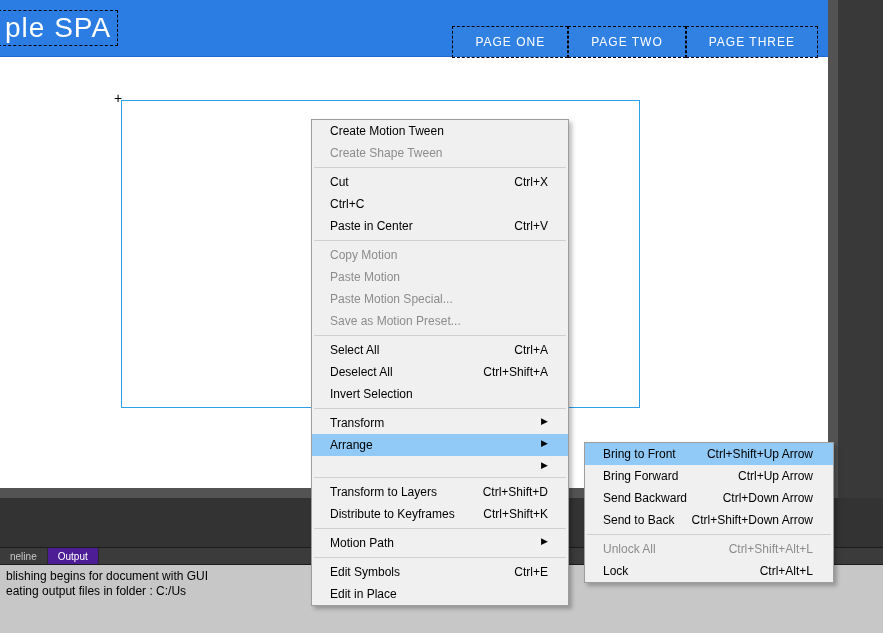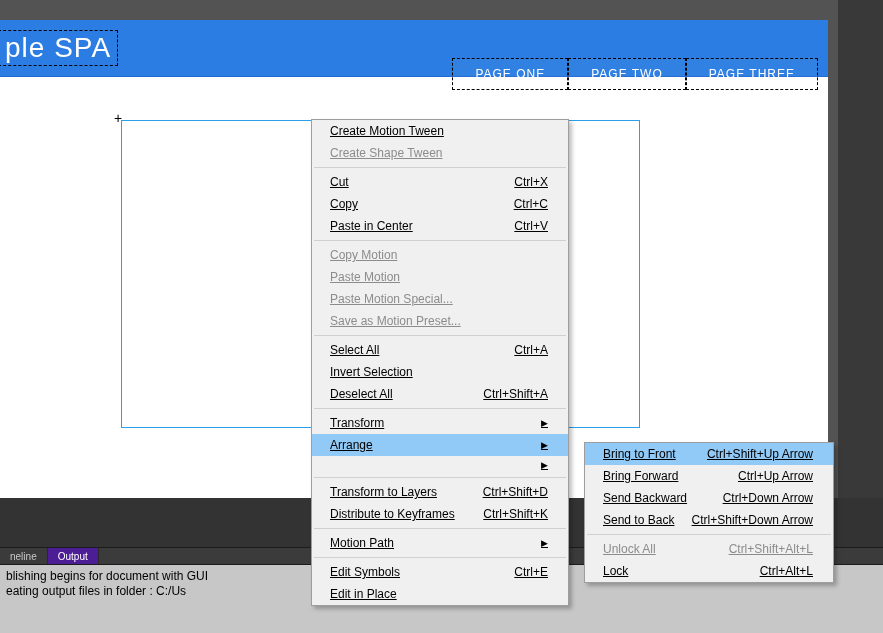--- a/index.html
+++ b/index.html
@@ -1,42 +1,42 @@
 <!DOCTYPE html>
 <html><head>
 <meta charset="utf-8">
 <style>
 * { margin:0; padding:0; box-sizing:border-box; font-family:"Segoe UI",Tahoma,sans-serif; }
 body { width:883px; height:633px; background:#393939; overflow:hidden; position:relative; }
 
 .canvas-wrap { position:absolute; left:0; top:0; width:838px; height:498px; background:#535353; }
-.canvas { position:absolute; left:0; top:0; width:828px; height:488px; background:#fff;margin-top:20px; }
+.canvas { position:absolute; left:0; top:0; width:828px; height:488px; background:#fff; }
 
 .header { background:#2b7de3; height:57px; width:100%; display:flex; align-items:center; border-bottom:1px solid #1f6ad0; }
 .title-box { border:1px dashed #000; padding:1px 6px; margin-left:-2px; }
 .title { font-size:28px; color:#fff; font-weight:400; letter-spacing:1px; }
 
-.nav { position:absolute; right:10px; top:38px; display:flex; gap:0; }
+.nav { position:absolute; right:10px; top:26px; display:flex; gap:0; }
 .nav-item { border:1px dashed #000; color:#fff; font-size:12px; letter-spacing:1px; padding:8px 22px; background:rgba(255,255,255,0.03); }
 
 .sel-rect { position:absolute; left:121px; top:100px; width:519px; height:308px; border:1px solid #29a0e8; }
 .cross { position:absolute; left:114px; top:90px; color:#000; font-size:14px; font-weight:400; }
 
 .panel-bg { position:absolute; left:0; top:498px; width:883px; height:50px; background:#333; }
 .tab-bar { position:absolute; left:0; top:547px; width:883px; height:18px; background:#3b3b3b; border-top:1px solid #1c1c1c; border-bottom:1px solid #1c1c1c; display:flex; }
 .tab { font-size:10px; color:#c8c8c8; padding:2px 10px; border-right:1px solid #2a2a2a; height:100%; display:flex; align-items:center; }
 .tab.active { background:#4c1d95; color:#fff; }
 
 .output { position:absolute; left:0; top:565px; width:883px; height:68px; background:#c7c7c7; font-family:"Courier New",monospace; font-size:12px; color:#000; padding:4px 6px; line-height:14px; white-space:pre; overflow:hidden; }
 
 .ctx { position:absolute; background:#f0f0f0; border:1px solid #9d9d9d; box-shadow:3px 3px 4px rgba(0,0,0,0.25); font-size:12px; color:#000; }
 .ctx1 { left:311px; top:119px; width:258px; }
 .ctx2 { left:584px; top:442px; width:250px; }
 
-.mi { display:flex; justify-content:space-between; align-items:center; padding:4px 20px 4px 18px; cursor:default;text-decoration:underline; }
+.mi { display:flex; justify-content:space-between; align-items:flex-start; padding:4px 20px 4px 18px; cursor:default; }
 .mi.disabled { color:#8c8c8c; }
 .mi.hl { background:#91c9f7; }
 .mi .lbl { flex:1; text-align:left; }
 .mi .sc { text-align:right; }
 .mi .arrow { margin-left:auto; font-size:9px; color:#000; }
 .sep { height:1px; background:#d0d0d0; margin:3px 2px; }
 
 .ruler { position:absolute; left:838px; top:0; width:45px; height:633px; background:#393939; }
 .bottom-strip { position:absolute; left:828px; top:0; width:10px; height:488px; background:#535353; }
 
@@ -79,21 +79,20 @@
     </div>
     <div class="mi disabled">
       <span class="lbl">Create Shape Tween</span>
     </div>
     <div class="sep"></div>
     <div class="mi">
       <span class="lbl">Cut</span>
       <span class="sc">Ctrl+X</span>
     </div>
     <div class="mi">
-      <span class="lbl">Copy</span>
       <span class="sc">Ctrl+C</span>
     </div>
     <div class="mi">
       <span class="lbl">Paste in Center</span>
       <span class="sc">Ctrl+V</span>
     </div>
     <div class="sep"></div>
     <div class="mi disabled">
       <span class="lbl">Copy Motion</span>
     </div>
@@ -105,25 +104,25 @@
     </div>
     <div class="mi disabled">
       <span class="lbl">Save as Motion Preset...</span>
     </div>
     <div class="sep"></div>
     <div class="mi">
       <span class="lbl">Select All</span>
       <span class="sc">Ctrl+A</span>
     </div>
     <div class="mi">
-      <span class="lbl">Invert Selection</span>
+      <span class="lbl">Deselect All</span>
+      <span class="sc">Ctrl+Shift+A</span>
     </div>
     <div class="mi">
-      <span class="lbl">Deselect All</span>
-      <span class="sc">Ctrl+Shift+A</span>
+      <span class="lbl">Invert Selection</span>
     </div>
     <div class="sep"></div>
     <div class="mi">
       <span class="lbl">Transform</span>
       <span class="arrow">▶</span>
     </div>
     <div class="mi hl">
       <span class="lbl">Arrange</span>
       <span class="arrow">▶</span>
     </div>

